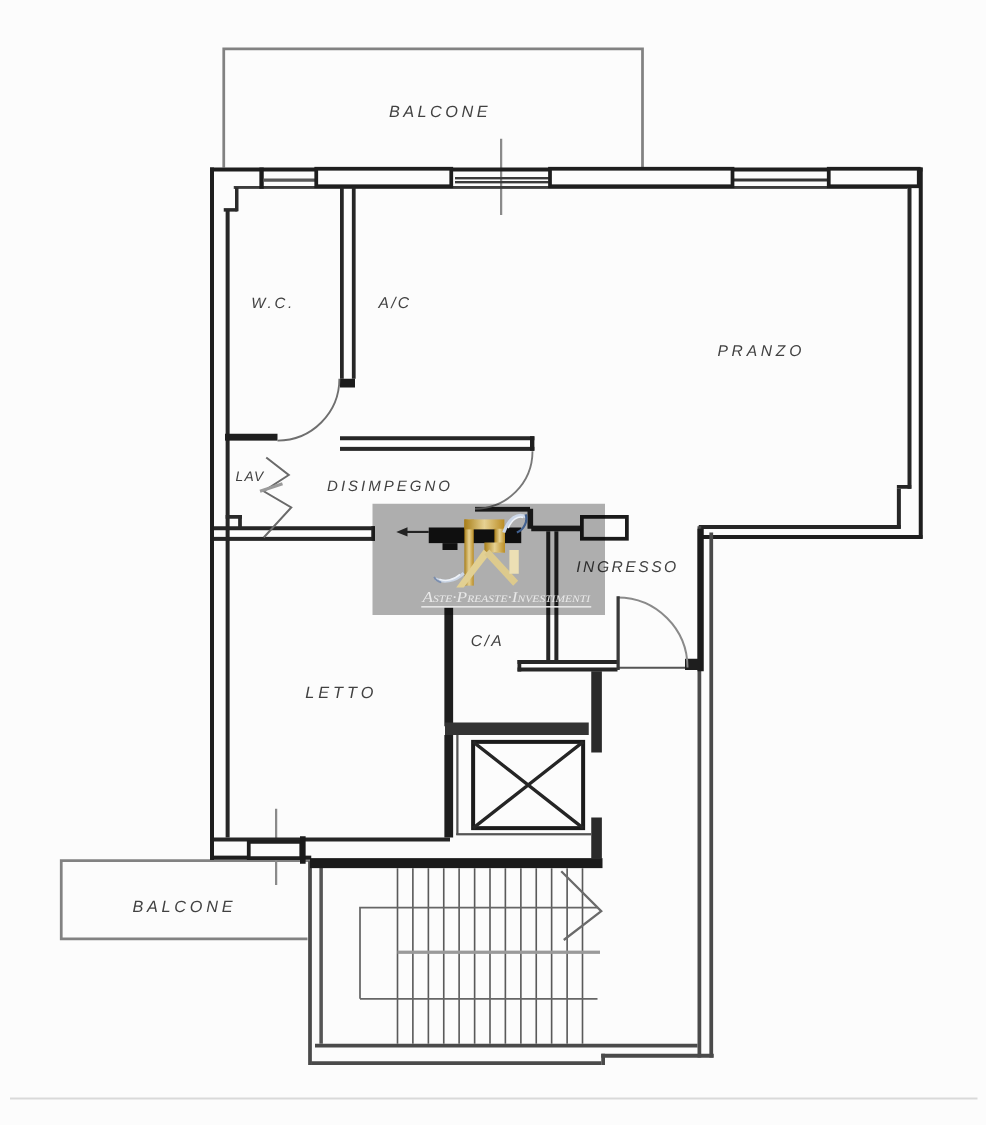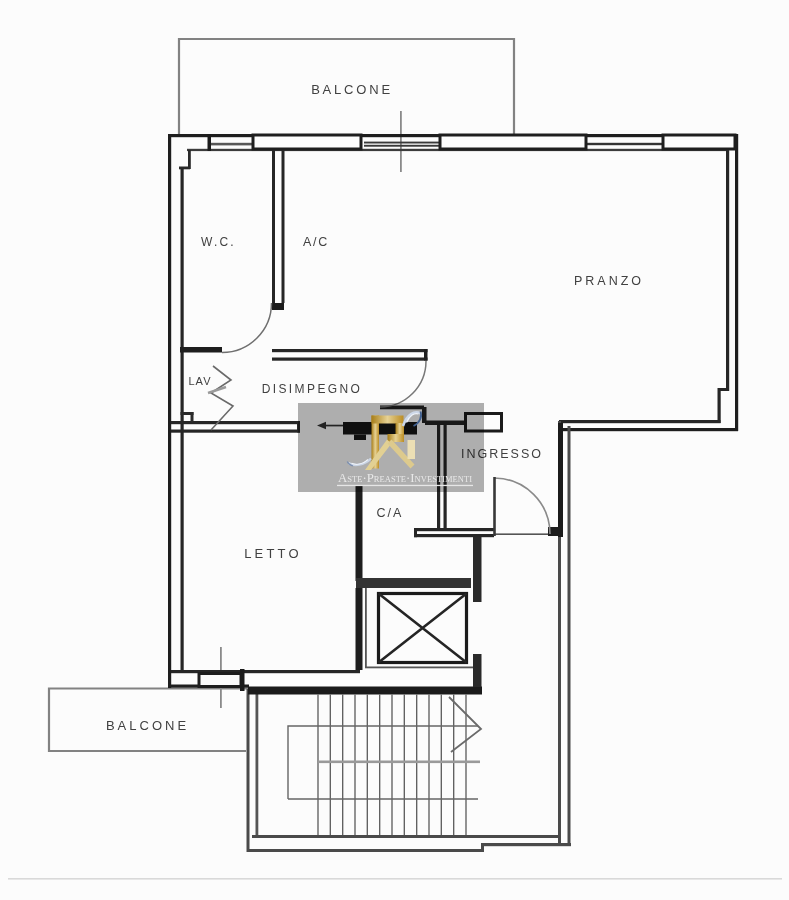--- a/index.html
+++ b/index.html
@@ -1,15 +1,15 @@
 <!DOCTYPE html>
 <html><head><meta charset="utf-8">
 <style>
 html,body{margin:0;padding:0;background:#ffffff;}
-#c{position:relative;width:789px;height:900px;background:#fcfcfc;overflow:hidden;}
+#c{position:relative;width:789px;height:900px;background:#fcfcfc;overflow:hidden;font-style:italic;}
 svg{display:block;}
 #plan{filter:blur(0.5px);}
 text{font-family:"Liberation Sans",sans-serif;fill:#414141;}
 </style></head>
 <body>
 <div id="c">
 <svg id="plan" width="789" height="900" viewBox="0 0 789 900">
 
 <g stroke="#828282" stroke-width="2.2" fill="none">
   <path d="M179,134 L179,39 L514,39 L514,134"></path>

